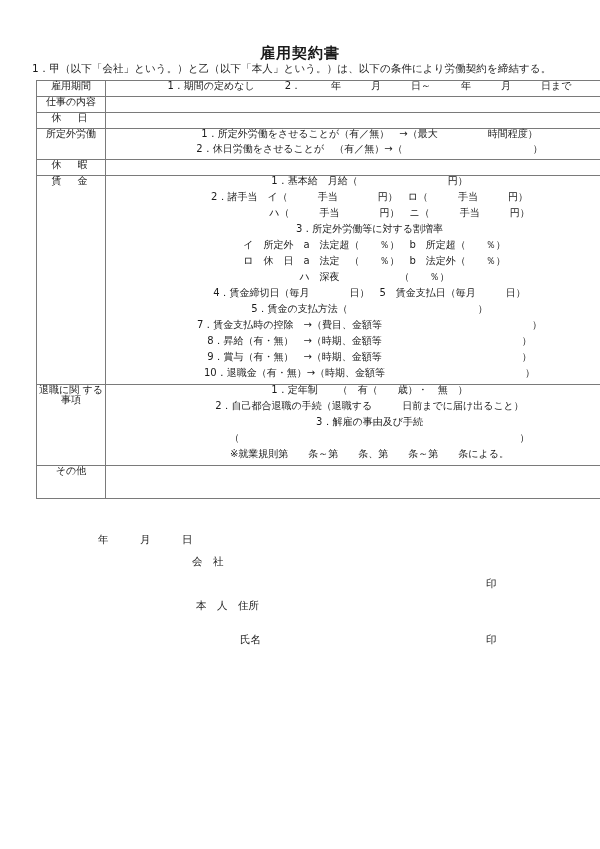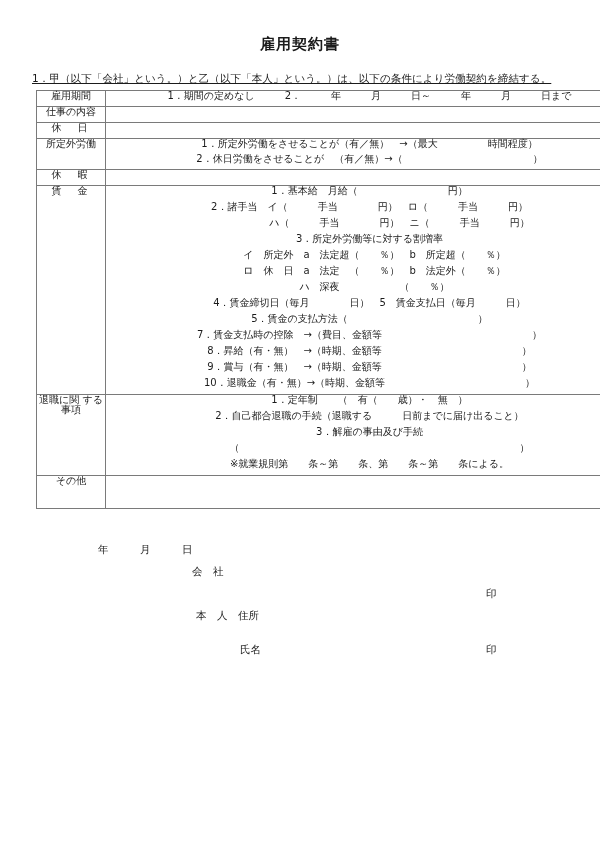--- a/index.html
+++ b/index.html
@@ -20,30 +20,28 @@
     width: 600px;
     height: 849px;
     box-sizing: border-box;
   }
   .doc-title {
     text-align: center;
     font-size: 15px;
     font-weight: bold;
     letter-spacing: 1px;
     margin: 0;
-    padding-top: 36px;
+    padding-top: 45px;
     line-height: 1.1;
   }
   .intro-line {
     font-size: 10.5px;
     padding: 0 0 0 32px;
-    margin-top: 19px;
     letter-spacing: 0.1px;
     white-space: nowrap;
-    text-decoration: underline;
   }
   table.contract {
     border-collapse: collapse;
     margin: 4px 0 0 36px;
     width: 598px;
     table-layout: fixed;
   }
   table.contract td {
     border: 1px solid #7a7a7a;
     font-size: 10px;

